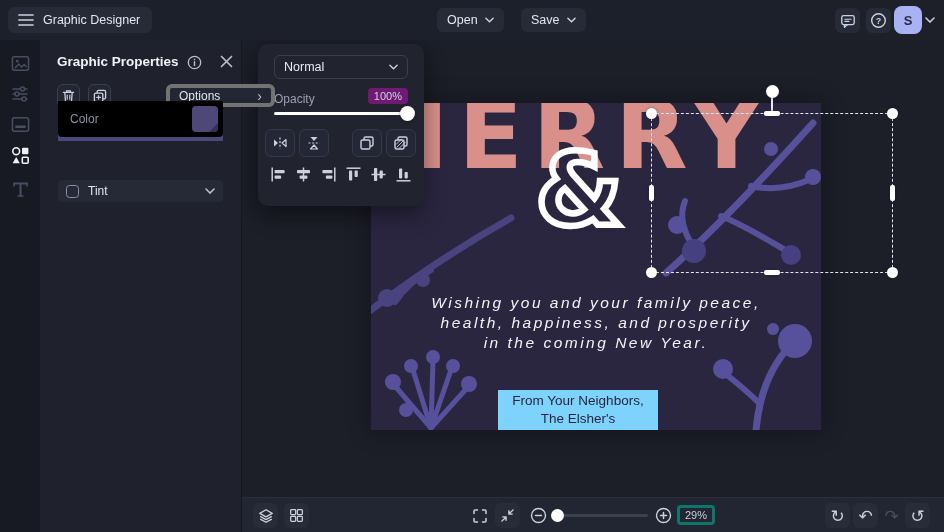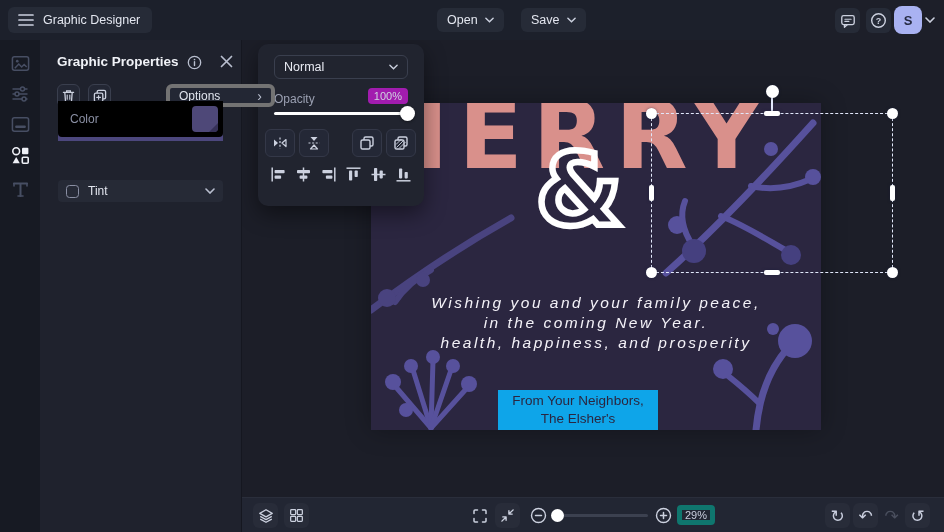--- a/index.html
+++ b/index.html
@@ -61,60 +61,60 @@
   
   .card { position:absolute; left:129px; top:63px; width:450px; height:327px; background:#2b2640;
           overflow:hidden; box-shadow:0 0 24px rgba(0,0,0,.3); }
   .big-word { position:absolute; font-family:"DejaVu Sans", sans-serif; font-weight:800; font-size:94px;
               line-height:1; color:#d9908b; white-space:nowrap; letter-spacing:10px; z-index:3; cursor:pointer; }
   .amp-svg { position:absolute; left:150px; top:40px; z-index:6; cursor:pointer; }
   .amp-svg text { font-family:"DejaVu Sans", sans-serif; font-weight:bold; font-size:100px;
                   fill:none; stroke:#ffffff; stroke-width:6.5px; }
   .msg { position:absolute; left:0; top:190px; width:450px; text-align:center; z-index:4;
          font-style:italic; font-size:15.5px; letter-spacing:2.5px; line-height:20px; color:#f4f2f8; cursor:pointer; }
-  .sig { position:absolute; left:127px; top:287px; width:160px; height:40px; background:#0ea5e9;
+  .sig { position:absolute; left:127px; top:287px; width:160px; height:40px; background:#7dd3fc;
          color:#2b2640; font-size:13.5px; line-height:18px; text-align:center; padding-top:2px; z-index:4; cursor:pointer; }
   .decor { position:absolute; cursor:pointer; }
 
   
   .sel { position:absolute; left:409px; top:73px; width:242px; height:160px;
          border:1.6px dashed #e2e8fb; z-index:10; cursor:move; }
   .h-c { position:absolute; width:11px; height:11px; border-radius:50%; background:#ffffff;
          box-shadow:0 0 3px rgba(20,25,60,.5); cursor:pointer; }
   .h-r { position:absolute; background:#ffffff; border-radius:2px; box-shadow:0 0 3px rgba(20,25,60,.5); cursor:pointer; }
   .rot-stem { position:absolute; left:50%; top:-17px; width:2px; height:17px; margin-left:-1px; background:#e2e8fb; }
   .rot { position:absolute; left:50%; top:-29px; width:13px; height:13px; margin-left:-6.5px; border-radius:50%;
          background:#ffffff; box-shadow:0 0 3px rgba(20,25,60,.5); cursor:pointer; }
 
   
   .popover { position:absolute; left:16px; top:4px; width:166px; height:162px; background:#21242f;
              border-radius:10px; box-shadow:0 8px 22px rgba(0,0,0,.45); z-index:20; }
   .notch { position:absolute; left:-5px; top:48px; width:10px; height:10px; background:#21242f; transform:rotate(45deg); }
   .blend { position:absolute; left:16px; top:11px; width:134px; height:24px; border:1px solid #3a3f4e;
            border-radius:6px; padding:1px 9px; justify-content:space-between; font-size:12.5px; color:#e8eaf2; cursor:pointer; }
   .op-lbl { position:absolute; left:16px; top:48px; font-size:12px; color:#9ba0b2; }
-  .op-val { position:absolute; right:16px; top:44px; background:#a21caf; border-radius:4px; padding:2px 6px;
+  .op-val { position:absolute; right:16px; top:44px; background:#701a75; border-radius:4px; padding:2px 6px;
             font-size:11px; color:#cfd3e0; }
   .sl-track { position:absolute; left:16px; top:68px; width:134px; height:3px; border-radius:2px; background:#ffffff; cursor:pointer; }
   .sl-handle { position:absolute; top:-6px; width:15px; height:15px; border-radius:50%; background:#ffffff;
                box-shadow:0 1px 3px rgba(0,0,0,.4); cursor:pointer; }
   .pp-btn { position:absolute; top:85px; width:30px; height:28px; border:1px solid #343848; border-radius:6px;
             background:#242836; display:flex; align-items:center; justify-content:center; cursor:pointer; }
   .al-row { position:absolute; left:12px; top:122px; width:142px; display:flex; gap:8px; }
   .al-btn { width:17px; height:17px; cursor:pointer; display:flex; align-items:center; justify-content:center; }
 
   
   .bottombar { position:absolute; left:242px; top:497px; width:702px; height:35px; background:#222633;
                border-top:1px solid #2a2e3b; z-index:30; }
   .bb-btn { position:absolute; top:5px; width:25px; height:25px; border-radius:6px; background:#282c39;
             display:flex; align-items:center; justify-content:center; cursor:pointer; }
   .bb-flat { background:transparent; }
   .zoom-track { position:absolute; left:311px; top:16px; width:95px; height:3px; border-radius:2px; background:#3c4150; cursor:pointer; }
   .zoom-handle { position:absolute; left:-2px; top:-5px; width:13px; height:13px; border-radius:50%; background:#ffffff; cursor:pointer; }
-  .zoom-box { position:absolute; left:435px; top:7px; width:38px; height:20px; border:5px solid #0f766e; border-radius:4px;
+  .zoom-box { position:absolute; left:435px; top:7px; width:38px; height:20px; border:3px solid #0f766e; border-radius:4px;
               font-size:11px; color:#c9cede; display:flex; align-items:center; justify-content:center; cursor:pointer; }
   .glyph { font-family:"DejaVu Sans", sans-serif; font-size:17px; color:#c9cede; cursor:pointer; }
   .glyph.dim { color:#4a4f5e; }
 </style>
 </head>
 <body>
 
 <div id="app">
 
   <div class="topbar">
@@ -285,22 +285,22 @@
         <circle cx="162" cy="66" r="8" fill="#57519c"></circle>
         <circle cx="120" cy="38" r="7" fill="#57519c"></circle>
       </svg>
 
       <svg class="amp-svg" width="120" height="100" viewBox="0 0 120 100">
         <text x="58" y="82" text-anchor="middle">&amp;</text>
       </svg>
 
       <div class="msg">
         <div>Wishing you and your family peace,</div>
+        <div>health, happiness, and prosperity</div>
         <div>in the coming New Year.</div>
-        <div>health, happiness, and prosperity</div>
       </div>
 
       <div class="sig">
         <div>From Your Neighbors,</div>
         <div>The Elsher's</div>
       </div>
 
       <svg class="decor" style="left:2px; top:245px; z-index:2;" width="115" height="82" viewBox="0 0 115 82">
         <g stroke="#57519c" stroke-width="5" stroke-linecap="round" fill="none">
           <path d="M58 80 L22 38"></path>

